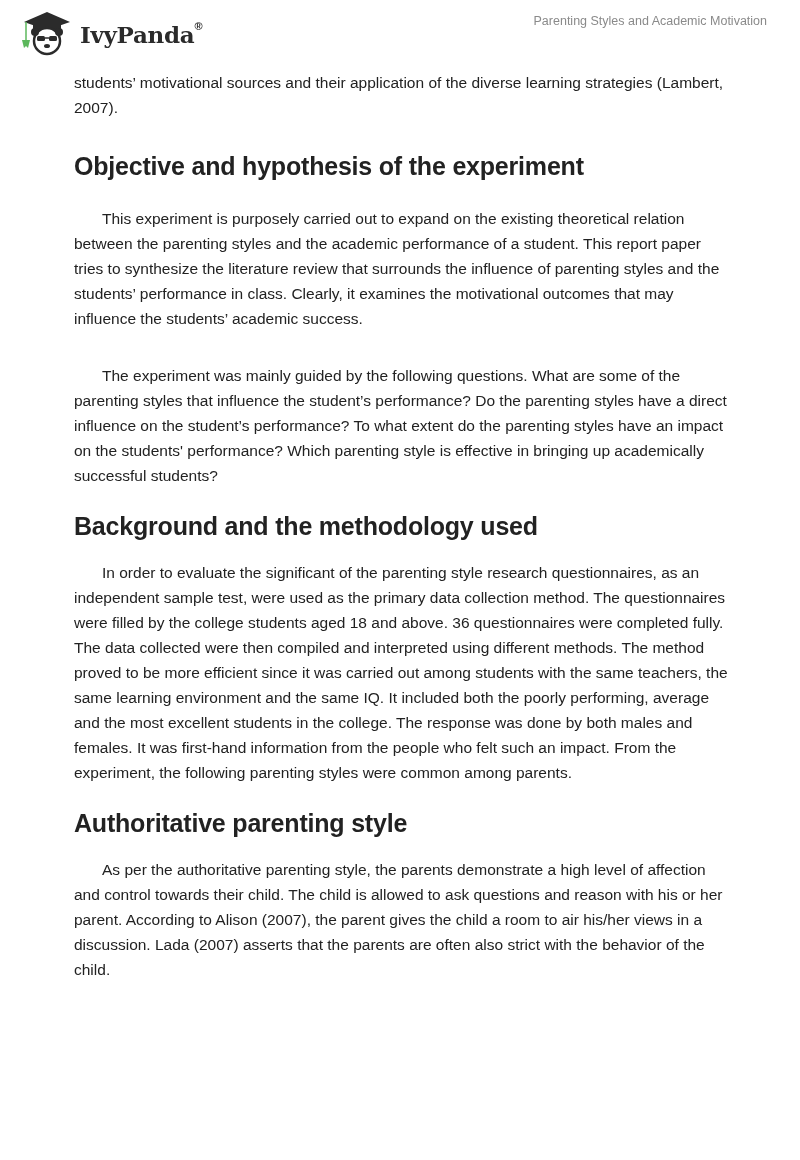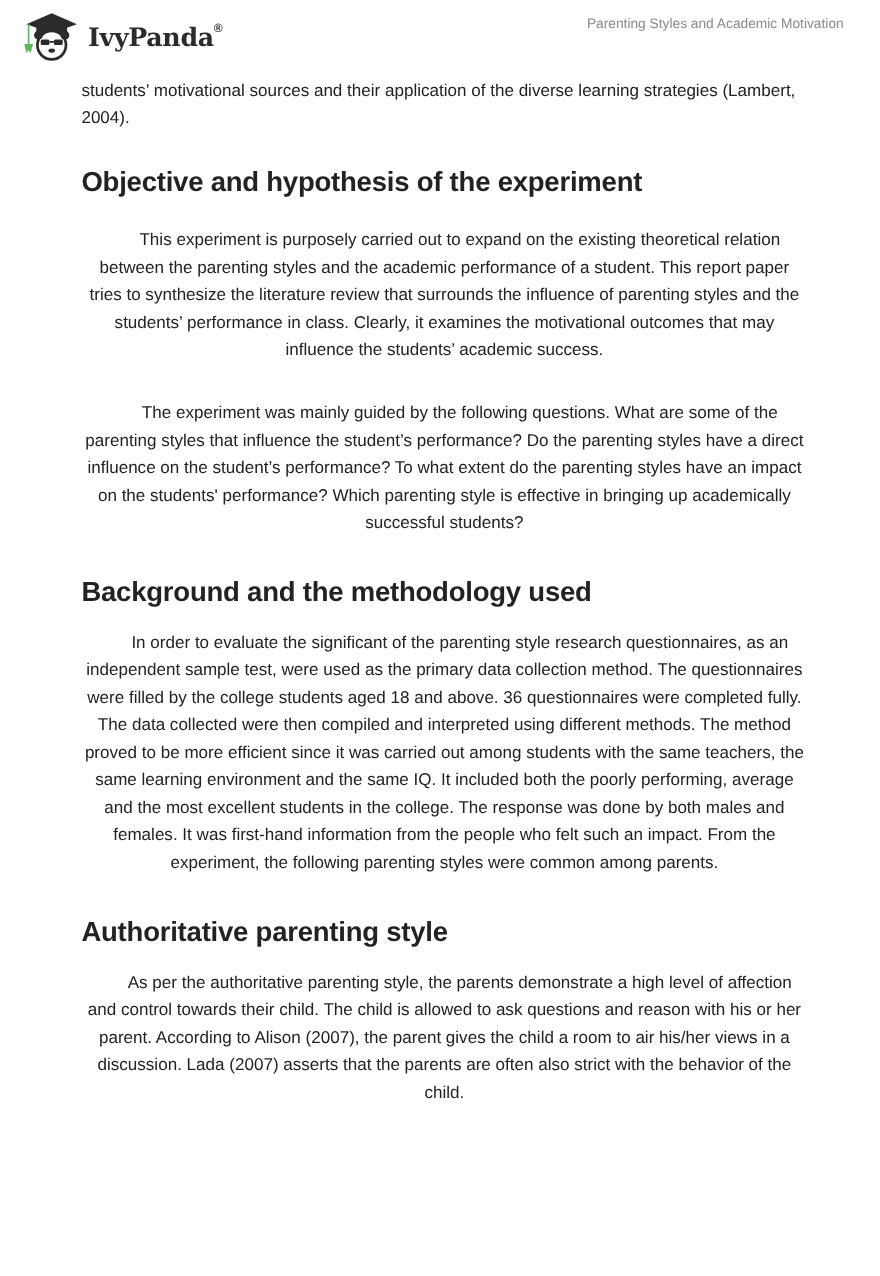--- a/index.html
+++ b/index.html
@@ -5,24 +5,24 @@
     html, body { margin: 0; padding: 0; background: #ffffff; }
     body { width: 800px; height: 1160px; position: relative; overflow: hidden; font-family: "Liberation Sans", sans-serif; color: #222222; }
     .header { position: absolute; left: 0; top: 0; width: 800px; height: 62px; }
     .logo { position: absolute; left: 18px; top: 8px; display: flex; align-items: center; }
     .logo svg { width: 58px; height: 48px; }
     .logo-text { font-family: "DejaVu Serif", "Liberation Serif", serif; font-weight: bold; font-size: 23px; color: #2b2b2b; margin-left: 4px; letter-spacing: -0.3px; position: relative; top: 2px; }
     .logo-text sup { font-size: 11px; position: relative; top: -4px; font-family: "Liberation Sans", sans-serif; }
     .doc-title { position: absolute; right: 33px; top: 14px; font-size: 12.5px; color: #8a8a8a; }
     .content { position: absolute; left: 74px; top: 70px; width: 660px; }
     p { margin: 0; font-size: 15.5px; line-height: 25px; color: #222222; }
-    p.indent { text-indent: 28px; text-align: center; }
+    p.indent { text-indent: 28px; }
     h2 { margin: 0; font-weight: bold; color: #222222; letter-spacing: -0.2px; }
     h2.big { font-size: 25px; line-height: 36px; margin-top: 28px; margin-bottom: 22px; }
-    h2.mid { font-size: 25px; line-height: 32px; margin-top: 34px; margin-bottom: 18px; }
+    h2.mid { font-size: 25px; line-height: 32px; margin-top: 22px; margin-bottom: 18px; }
     .gap { height: 16px; }
     .footer-url { position: absolute; right: 33px; top: 1163px; font-size: 11.5px; color: #9a9a9a; }
   </style>
 </head>
 <body>
 
 <div class="header">
   <div class="logo">
     <svg viewBox="0 0 58 48">
 
@@ -40,21 +40,21 @@
       <rect x="31" y="28" width="8" height="5" rx="1.5" fill="#2b2b2b"></rect>
       <line x1="27" y1="30" x2="31" y2="30" stroke="#2b2b2b" stroke-width="1.5"></line>
       <ellipse cx="29" cy="38" rx="3" ry="2" fill="#2b2b2b"></ellipse>
     </svg>
     <span class="logo-text"><span>IvyPanda</span><sup>®</sup></span>
   </div>
   <div class="doc-title">Parenting Styles and Academic Motivation</div>
 </div>
 
 <main class="content">
-  <p>students’ motivational sources and their application of the diverse learning strategies (Lambert, 2004).</p>
+  <p>students’ motivational sources and their application of the diverse learning strategies (Lambert, 2007).</p>
 
   <section>
     <h2 class="big">Objective and hypothesis of the experiment</h2>
     <p class="indent">This experiment is purposely carried out to expand on the existing theoretical relation between the parenting styles and the academic performance of a student. This report paper tries to synthesize the literature review that surrounds the influence of parenting styles and the students’ performance in class. Clearly, it examines the motivational outcomes that may influence the students’ academic success.</p>
     <div class="gap"></div>
     <div class="gap"></div>
     <p class="indent">The experiment was mainly guided by the following questions. What are some of the parenting styles that influence the student’s performance? Do the parenting styles have a direct influence on the student’s performance? To what extent do the parenting styles have an impact on the students' performance? Which parenting style is effective in bringing up academically successful students?</p>
   </section>
 
   <section>

